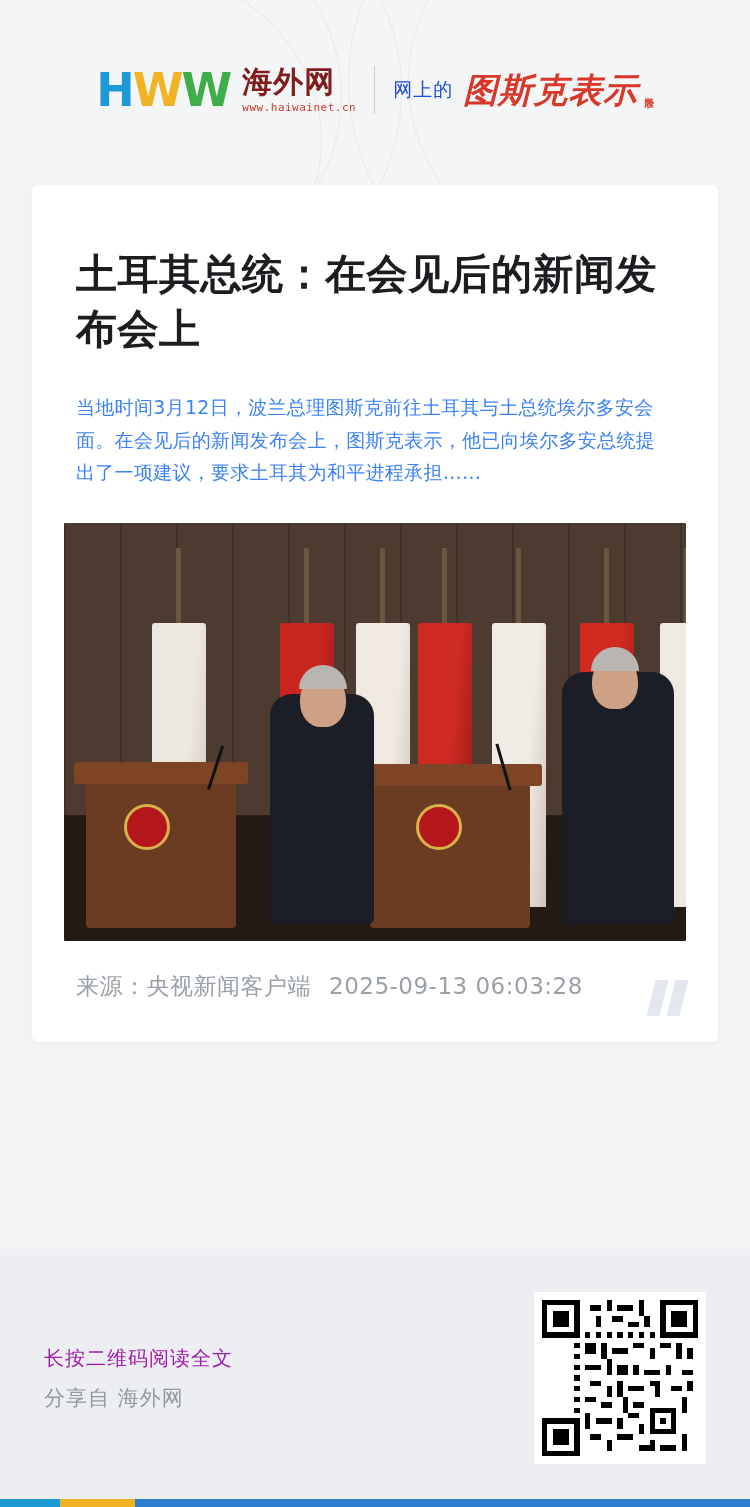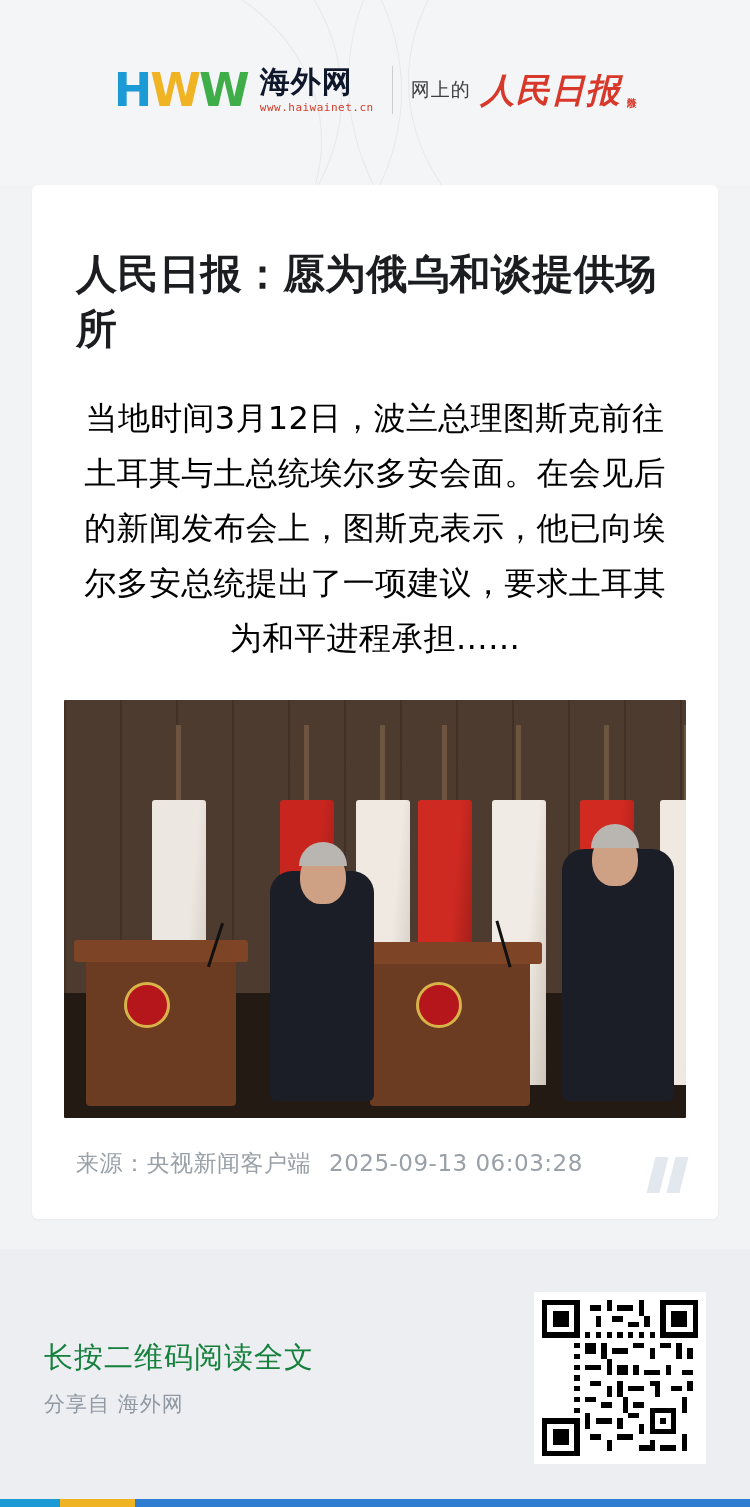--- a/index.html
+++ b/index.html
@@ -63,21 +63,21 @@
   .logo-cn {
     margin-left: 12px;
     display: flex;
     flex-direction: column;
     justify-content: center;
   }
   .logo-cn .big {
     font-family: "DejaVu Sans", sans-serif;
     font-weight: bold;
     font-size: 30px;
-    color: #0f172a;
+    color: #7f1d1d;
     letter-spacing: 1px;
     line-height: 1.05;
   }
   .logo-cn .url {
     font-family: "DejaVu Sans Mono", monospace;
     font-size: 11px;
     color: #d23c2a;
     letter-spacing: 0.5px;
     margin-top: 3px;
   }
@@ -87,21 +87,21 @@
     background: #c9ccd1;
     margin: 0 18px;
   }
   .rmrb {
     display: flex;
     align-items: center;
   }
   .rmrb .pre {
     font-family: "DejaVu Sans", sans-serif;
     font-size: 19px;
-    color: #404040;
+    color: #1d4ed8;
     margin-right: 10px;
     letter-spacing: 1px;
   }
   .rmrb .title {
     font-family: "DejaVu Serif", serif;
     font-weight: bold;
     font-style: italic;
     font-size: 34px;
     color: #d8382a;
     letter-spacing: 1px;
@@ -131,25 +131,24 @@
     font-family: "DejaVu Sans", sans-serif;
     font-weight: bold;
     font-size: 41px;
     line-height: 1.34;
     color: #1b1d21;
     letter-spacing: 0.5px;
   }
   .summary {
     margin: 34px 44px 0 44px;
     font-family: "DejaVu Sans", sans-serif;
-    font-size: 32px;
+    font-size: 19px;
     line-height: 1.72;
-    color: #000000;
+    color: #3b82f6;
     letter-spacing: 0.3px;
-    text-align: center;
   }
   .photo-wrap {
     margin: 34px 32px 0 32px;
     height: 418px;
     border-radius: 2px;
     overflow: hidden;
     position: relative;
     background: #2a1d18;
   }
   .meta {
@@ -185,22 +184,22 @@
     display: flex;
     align-items: center;
     padding: 0 44px;
     box-sizing: border-box;
   }
   .footer-text {
     flex: 1;
   }
   .footer-main {
     font-family: "DejaVu Sans", sans-serif;
-    font-size: 29px;
-    color: #15803d;
+    font-size: 20px;
+    color: #a21caf;
     letter-spacing: 1px;
   }
   .footer-sub {
     margin-top: 12px;
     font-family: "DejaVu Sans", sans-serif;
     font-size: 21px;
     color: #9199a3;
     letter-spacing: 1px;
   }
   .qr {
@@ -259,29 +258,29 @@
           <span class="l2">W</span>
           <span class="l3">W</span>
       </div>
       <div class="logo-cn">
         <div class="big">海外网</div>
         <div class="url">www.haiwainet.cn</div>
       </div>
       <div class="divider-v"></div>
       <div class="rmrb">
         <span class="pre">网上的</span>
-        <span class="title">人民日报</span>
+        <span class="title">图斯克表示</span>
         <span class="edition">海外版</span>
       </div>
     </div>
   </div>
 
   <div class="card">
 
-    <h1 class="headline">人民日报：愿为俄乌和谈提供场所</h1>
+    <h1 class="headline">土耳其总统：在会见后的新闻发布会上</h1>
 
     <p class="summary">当地时间3月12日，波兰总理图斯克前往土耳其与土总统埃尔多安会面。在会见后的新闻发布会上，图斯克表示，他已向埃尔多安总统提出了一项建议，要求土耳其为和平进程承担……</p>
 
     <div class="photo-wrap">
       <div class="ph-bg"></div>
       <div class="ph-wallpanel"></div>
       <div class="ph-floor"></div>
 
       <div class="pole" style="left:112px;"></div>
       <div class="pole" style="left:240px;"></div>

